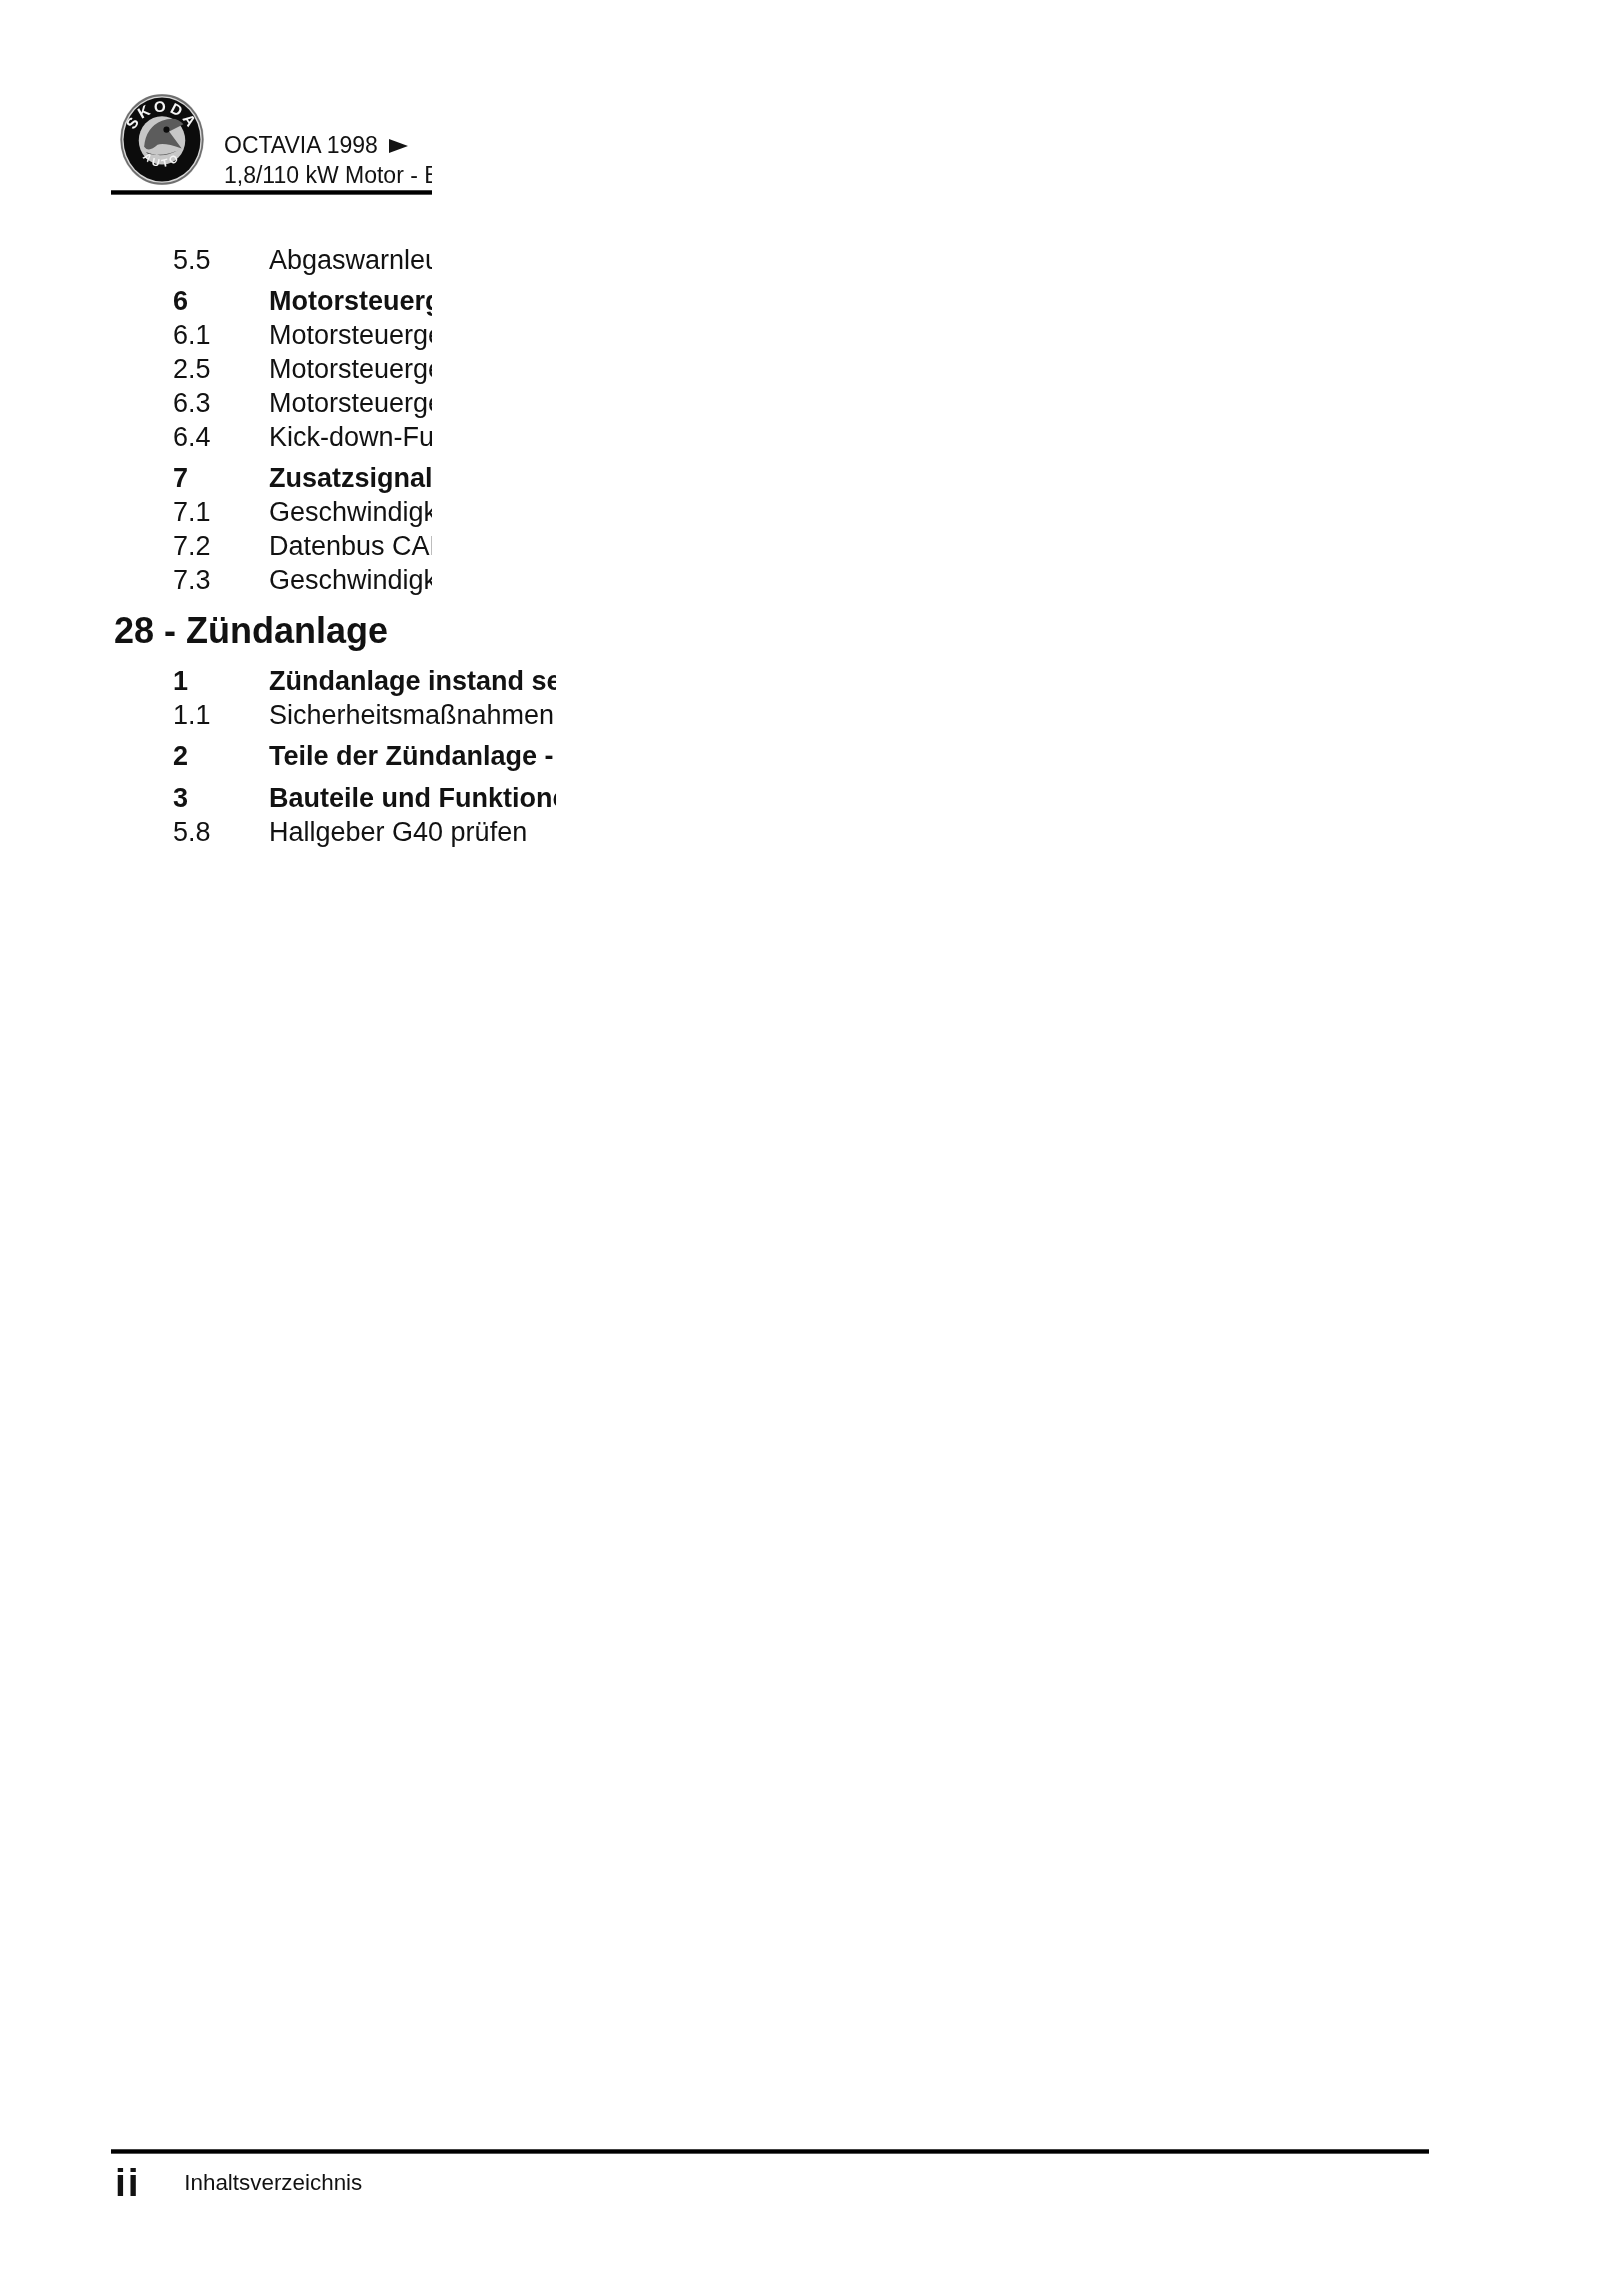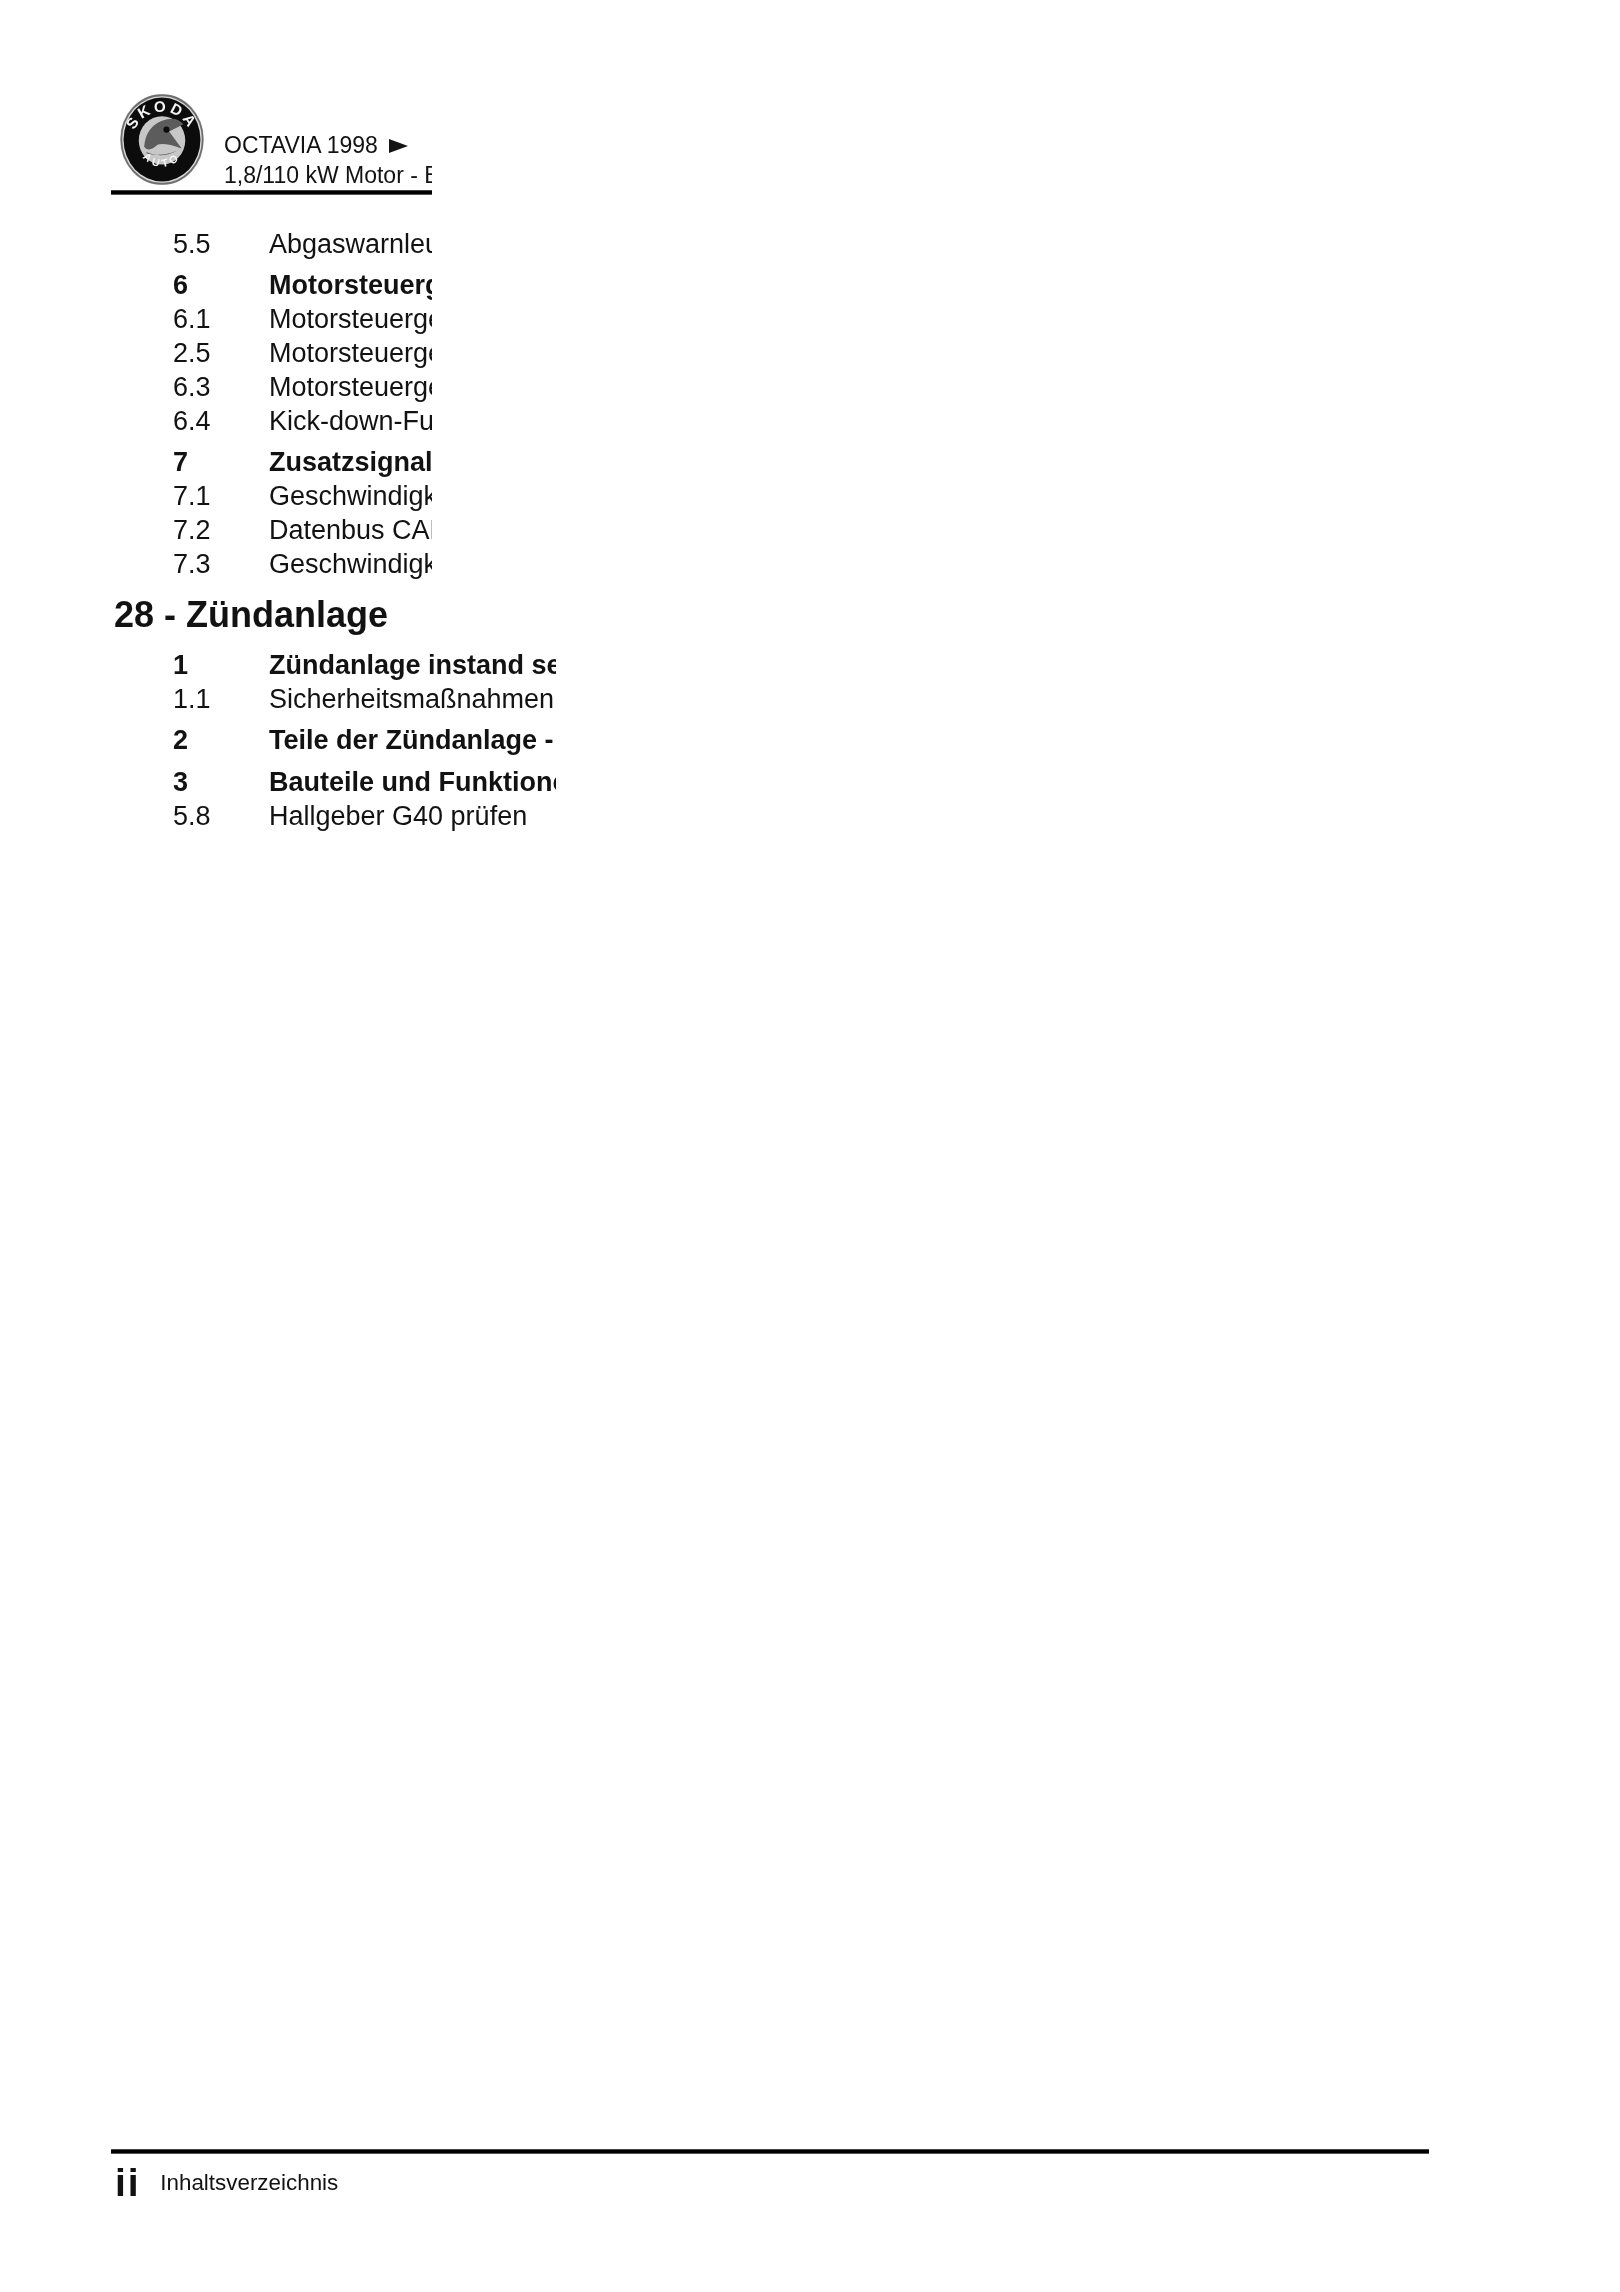--- a/index.html
+++ b/index.html
@@ -53,21 +53,21 @@
     height: 4.5px;
     background: linear-gradient(#666, #000 30%, #000 75%, #8a8a8a);
   }
   .rule.header-rule { top: 190px; }
   .rule.footer-rule { top: 2149px; }
 
   
   .toc {
     position: absolute;
     left: 173px;
-    top: 224px;
+    top: 240px;
     width: 1257px;
   }
   .row {
     display: flex;
     align-items: flex-end;
     height: 34px;
   }
   .row .num {
     flex: 0 0 96px;
     font-size: 27px;
@@ -134,21 +134,21 @@
     align-items: center;
   }
   .footer .pagenum {
     font-size: 39px;
     font-weight: 700;
     line-height: 45px;
     letter-spacing: 1.8px;
   }
   .footer .label {
     font-size: 22.4px;
-    margin-left: 20px;
+    margin-left: 44px;
   }
 </style>
 </head>
 <body>
 
 <div class="page">
 
   <svg class="logo" viewBox="0 0 96 104" aria-hidden="true">
     <ellipse cx="48" cy="52" rx="47" ry="51" fill="#d9d9d9"></ellipse>
     <ellipse cx="48" cy="52" rx="45.5" ry="49.5" fill="none" stroke="#6f6f6f" stroke-width="2"></ellipse>

